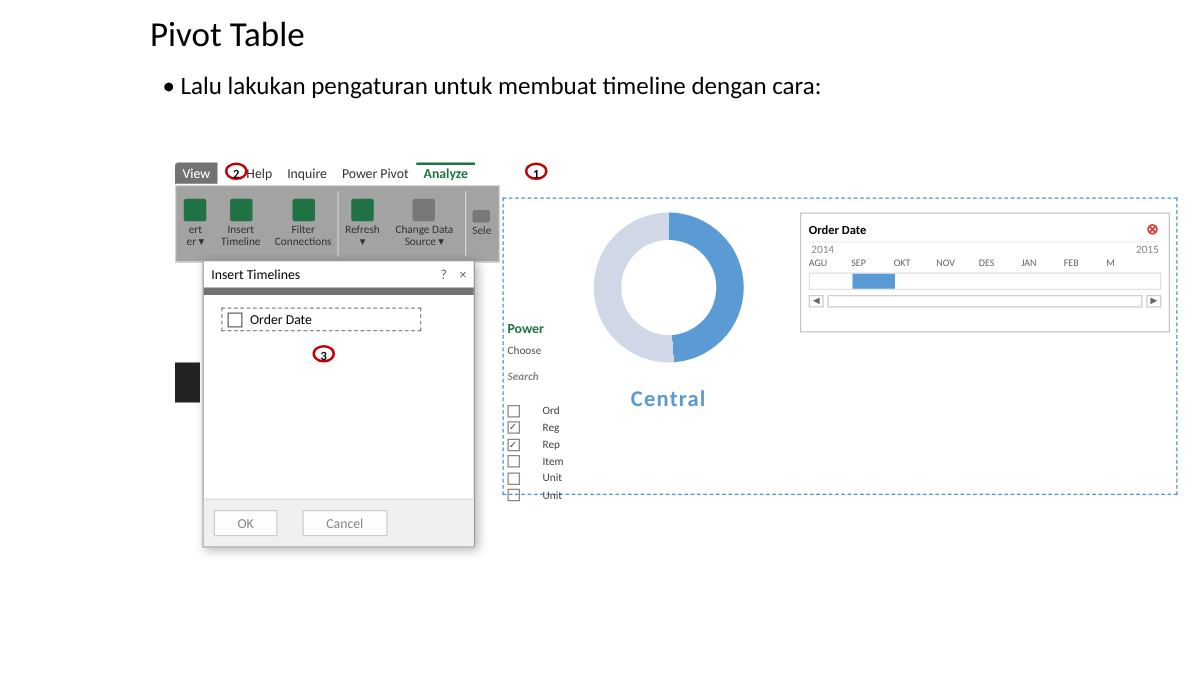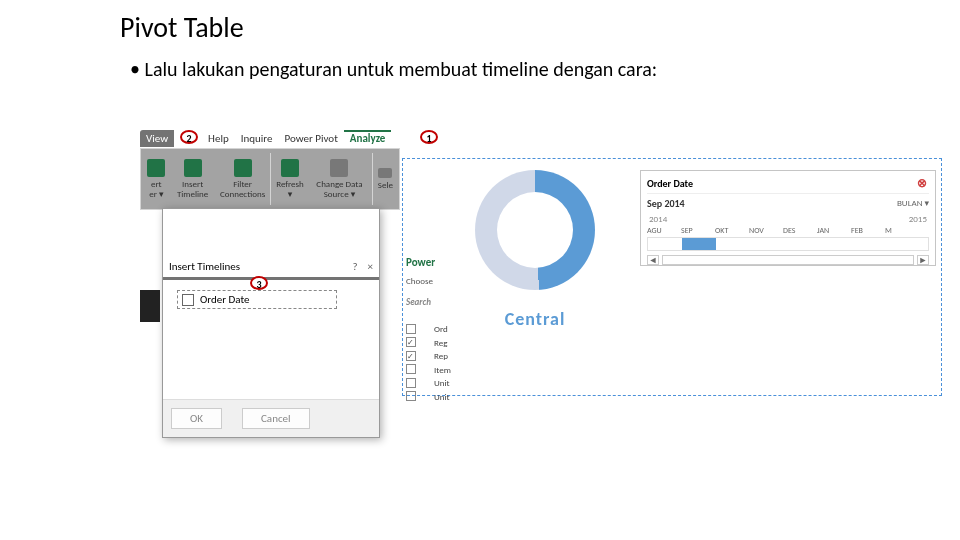--- a/index.html
+++ b/index.html
@@ -13,21 +13,21 @@
   .tab { padding: 2px 6px; color: #333; }
   .tab.active { background: #737373; color: #fff; border-radius: 3px 0 0 0; }
   .tab.analyze { color: #217346; font-weight: bold; border-top: 2px solid #217346; padding-top: 0; }
   .ribbon-body { background: #a3a3a3; border: 1px solid #d4d4d4; height: 62px; display: flex; padding: 2px; }
   .ribbon-btn { display: flex; flex-direction: column; align-items: center; justify-content: center; font-size: 9px; text-align: center; padding: 1px 4px; color: #333; line-height: 1.1; }
   .ribbon-icon { width: 18px; height: 18px; background: #217346; margin-bottom: 2px; border-radius: 2px; }
   .ribbon-icon.gray { background: #787878; }
   .ribbon-sep { width: 1px; background: #d4d4d4; margin: 2px 1px; }
   
   .dialog { position: absolute; top: 208px; left: 162px; width: 218px; height: 230px; background: #fff; border: 1px solid #999; box-shadow: 2px 2px 8px rgba(0,0,0,.3); }
-  .dialog-title { display: flex; justify-content: space-between; align-items: center; padding: 4px 6px; font-size: 11px; border-bottom: 3px solid #737373; margin-top: 47px; }
+  .dialog-title { display: flex; justify-content: space-between; align-items: center; padding: 4px 6px; font-size: 11px; border-bottom: 6px solid #737373; }
   .dialog-title-right { display: flex; gap: 10px; color: #666; }
   .dialog-body { padding: 10px 14px; }
   .check-row { display: flex; align-items: center; gap: 6px; font-size: 11px; border: 1px dashed #888; padding: 2px 4px; width: 160px; }
   .checkbox { width: 12px; height: 12px; border: 1px solid #666; background: #fff; }
   .dialog-buttons { position: absolute; bottom: 0; left: 0; right: 0; display: flex; justify-content: flex-start; gap: 20px; padding: 8px; background: #f0f0f0; border-top: 1px solid #ddd; }
   .dlg-btn { font-size: 11px; padding: 3px 18px; background: #fdfdfd; border: 1px solid #ccc; color: #888; }
   
   .dash-box { position: absolute; border: 1px dashed #4a90d9; }
   .right-panel { top: 158px; left: 402px; width: 540px; height: 238px; }
   .donut-area { position: absolute; top: 170px; left: 450px; width: 170px; height: 190px; text-align: center; }
@@ -68,21 +68,21 @@
 </style>
 </head>
 <body>
 
 <div class="title">Pivot Table</div>
 <div class="bullet">Lalu lakukan pengaturan untuk membuat timeline dengan cara:</div>
 
 <div class="ribbon-area">
   <div class="ribbon-tabs">
     <div class="tab active">View</div>
-    <div class="tab" style="margin-left:28px">Help</div>
+    <div class="tab" style="margin-left:17px">Help</div>
     <div class="tab">Inquire</div>
     <div class="tab">Power Pivot</div>
     <div class="tab analyze">Analyze</div>
   </div>
   <div class="ribbon-body">
     <div class="ribbon-btn">
         <div class="ribbon-icon"></div>
         <span>ert
 er ▾</span>
       </div>
@@ -143,24 +143,20 @@
   <div class="donut">
     <div class="pct">49%</div>
   </div>
   <div class="central">Central</div>
 </div>
 
 <div class="timeline">
   <div class="tl-head">
     <span>Order Date</span>
     <span class="tl-clear">⊗</span>
-  </div>
-  <div class="tl-period">
-    <span class="sel">Sep 2014</span>
-    <span class="bulan">BULAN ▾</span>
   </div>
   <div class="tl-years">
     <span>2014</span>
     <span>2015</span>
   </div>
   <div class="tl-months">
     <span>AGU</span>
     <span>SEP</span>
     <span>OKT</span>
     <span>NOV</span>

